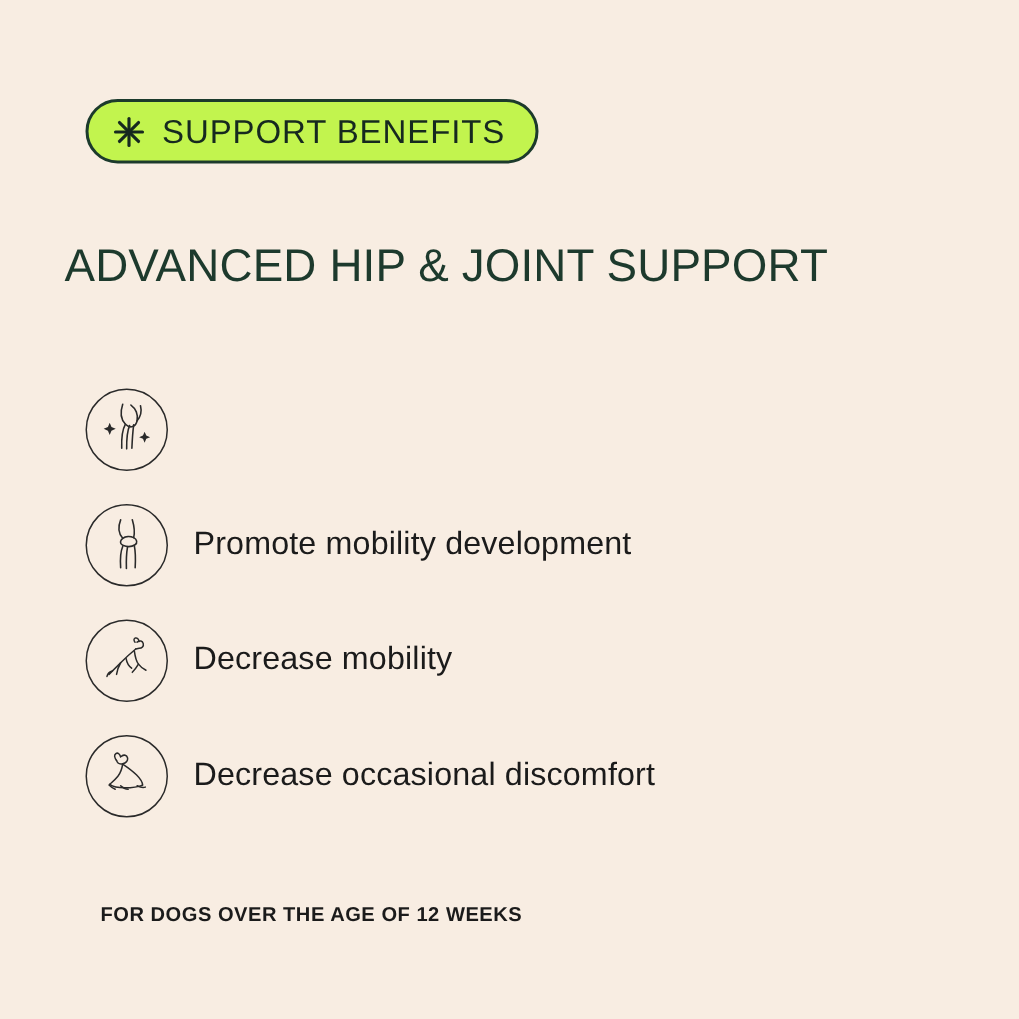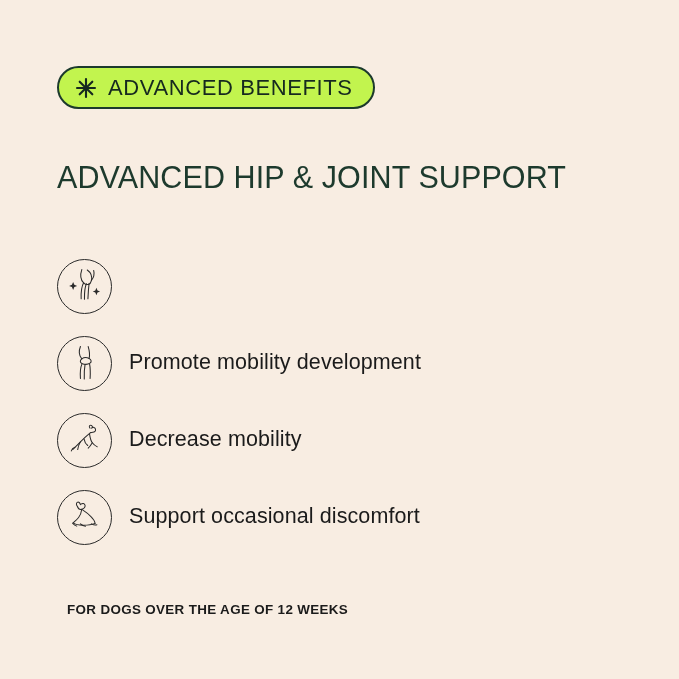--- a/index.html
+++ b/index.html
@@ -47,21 +47,21 @@
     letter-spacing: 0.6px;
     color: #16291F;
     font-weight: 400;
     line-height: 1;
     white-space: nowrap;
   }
 
   
   .headline {
     position: absolute;
-    left: 57px;
+    left: 43px;
     top: 136px;
     width: 580px;
     color: #1D3A2D;
     font-size: 30.5px;
     font-weight: 400;
     letter-spacing: 0.1px;
     line-height: 1.42;
   }
   .headline-line {
     display: block;
@@ -128,21 +128,21 @@
     <span class="badge-icon">
       <svg viewBox="0 0 24 24" width="22" height="22" aria-hidden="true">
         <g stroke="#16291F" stroke-width="2.3" stroke-linecap="round">
           <line x1="12" y1="2.2" x2="12" y2="21.8"></line>
           <line x1="2.2" y1="12" x2="21.8" y2="12"></line>
           <line x1="5.1" y1="5.1" x2="18.9" y2="18.9"></line>
           <line x1="18.9" y1="5.1" x2="5.1" y2="18.9"></line>
         </g>
       </svg>
     </span>
-    <span class="badge-label">ADVANCED BENEFITS</span>
+    <span class="badge-label">SUPPORT BENEFITS</span>
   </div>
 
   <h1 class="headline">
     <span class="headline-line">ADVANCED HIP &amp; JOINT SUPPORT</span>
   </h1>
 
   <div class="benefits">
 
     <div class="benefit-row">
       <span class="benefit-icon-wrap">
@@ -204,20 +204,20 @@
             <path d="M18.5 9 C20.5 7.5, 22.5 8, 23 10 C23.5 12, 22 14, 19.5 14.5 C17.5 15, 15.5 14, 15 12"></path>
             <path d="M19.5 14.5 C19 18, 18 21, 16 23.5 C13.5 26.5, 11.5 28, 10 29.5"></path>
             <path d="M20 15 C23 17, 26.5 19.5, 29.5 22.5 C32.5 25.5, 34 28, 34 30"></path>
             <path d="M10 29.5 C12 31, 16 32, 21 32 C26 32, 30.5 31.5, 34 30"></path>
             <path d="M9.5 30 C11 31.5, 12.5 32.5, 14 33"></path>
             <path d="M18 30.5 C19.5 32, 21.5 33, 23.5 33"></path>
             <path d="M30 30.5 C32 31.5, 34.5 32, 36 31.5"></path>
           </g>
         </svg>
       </span>
-      <span class="benefit-text">Support occasional discomfort</span>
+      <span class="benefit-text">Decrease occasional discomfort</span>
     </div>
 
   </div>
 
   <div class="footer-note">FOR DOGS OVER THE AGE OF 12 WEEKS</div>
 
 </div>
 
 </body></html>

